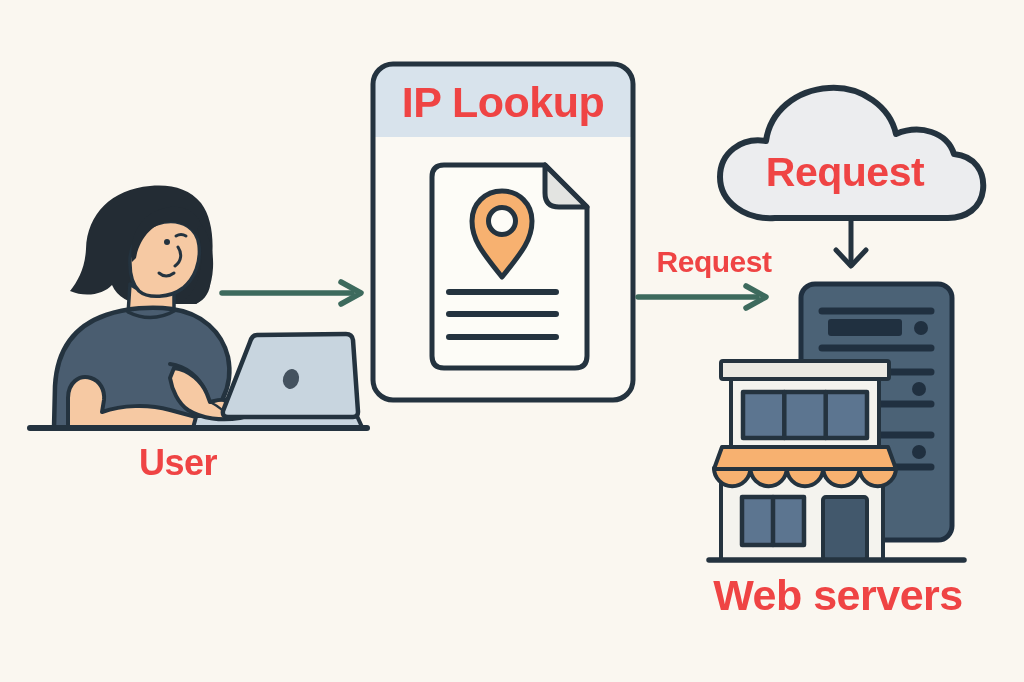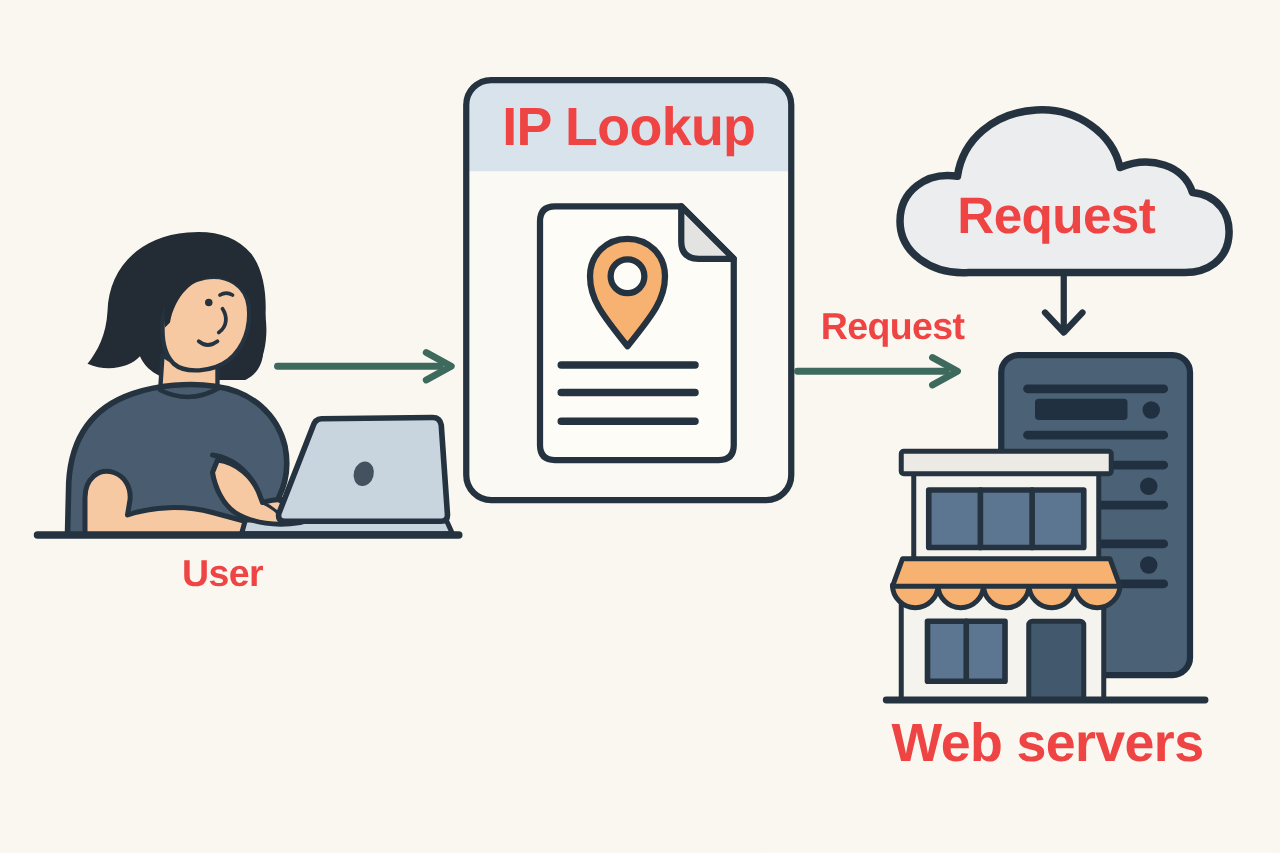--- a/index.html
+++ b/index.html
@@ -13,21 +13,21 @@
   .scene { position:absolute; left:0; top:0; }
   .lbl {
     position:absolute;
     font-weight:700;
     color:#ef4444;
     text-align:center;
     line-height:1;
     letter-spacing:-0.5px;
     white-space:nowrap;
   }
-  .lbl-user        { left:100px; top:445px; width:156px; font-size:30px; }
+  .lbl-user        { left:100px; top:445px; width:156px; font-size:36px; }
   .lbl-iplookup    { left:375px; top:81px;  width:256px; font-size:43px; }
   .lbl-internet    { left:745px; top:152px; width:200px; font-size:41px; }
   .lbl-webservers  { left:709px; top:574px; width:258px; font-size:43px;text-align:center; }
   .lbl-ipaddress   { left:200px; top:244px; width:182px; font-size:30px; }
   .lbl-request     { left:644px; top:247px; width:140px; font-size:30px; }
 </style>
 </head>
 <body>
 
 <div class="canvas">

